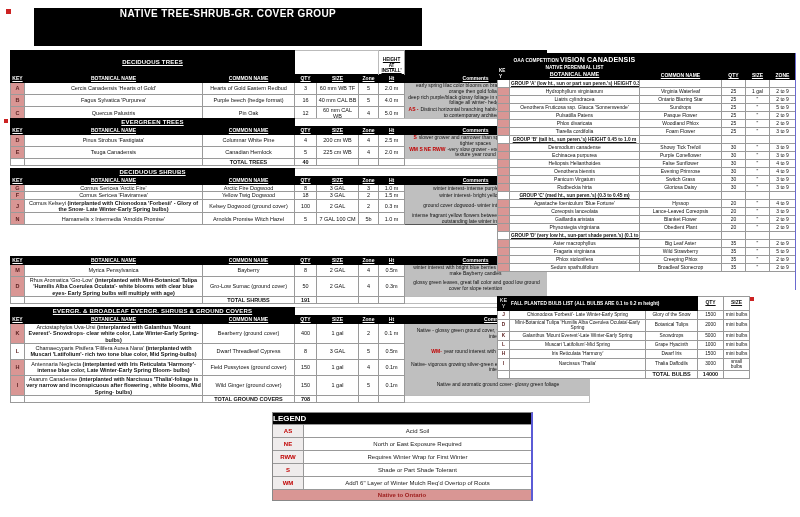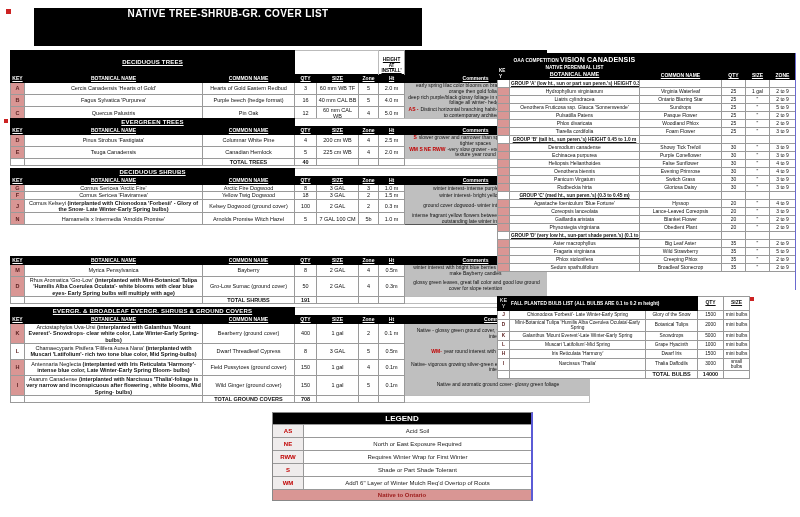--- a/index.html
+++ b/index.html
@@ -37,21 +37,21 @@
   tr.prow.grp .bot{font-weight:bold;text-decoration:underline;font-size:4.8px;white-space:nowrap;}
 
   
   .btab .btitle{font-size:4.8px;font-weight:bold;text-align:left;}
   .btab .colh{font-size:5px;font-weight:bold;text-decoration:underline;}
   tr.brow{height:9px;} tr.brow td{font-size:4.8px;}
 
   
   .legend{position:absolute;left:272px;top:412px;width:258px;border:0.5px solid #888;
           border-right:2px solid #5b5bd6;}
-  .lg-title{background:#000;color:#fff;text-align:center;font-weight:bold;font-size:8px;
+  .lg-title{background:#000;color:#fff;font-weight:bold;font-size:8px;
             padding:1px 0;}
   .lg-row{display:flex;border-top:0.5px solid #999;}
   .lg-code{width:30px;flex:0 0 30px;color:#c00000;font-weight:bold;font-size:6px;
            text-align:center;border-right:0.5px solid #999;background:#efecec;
            display:flex;align-items:center;justify-content:center;}
   .lg-text{flex:1;text-align:center;font-size:6px;padding:3px 2px;color:#222;}
   .lg-native{background:#d99694;color:#9c1c1c;font-weight:bold;text-align:center;
              font-size:6px;padding:2px 0;border-top:0.5px solid #999;}
 
   
@@ -61,21 +61,21 @@
   .titleblock .t2{font-size:10px;font-weight:bold;letter-spacing:.4px;}
 
   
   .vblue{position:absolute;width:1px;background:#6a6ad0;}
   .red-tick{position:absolute;width:5px;height:5px;background:#cc2222;}
 </style>
 </head>
 <body>
 
 <div class="titleblock">
-  <div class="t2">NATIVE TREE-SHRUB-GR. COVER LIST</div>
+  <div class="t2">NATIVE TREE-SHRUB-GR. COVER GROUP</div>
 </div>
 
 <table class="ltab" style="left:10px;top:50px;width:536px">
   <colgroup>
       <col style="width:14px">
       <col style="width:178px">
       <col style="width:92px">
       <col style="width:22px">
       <col style="width:42px">
       <col style="width:20px">

